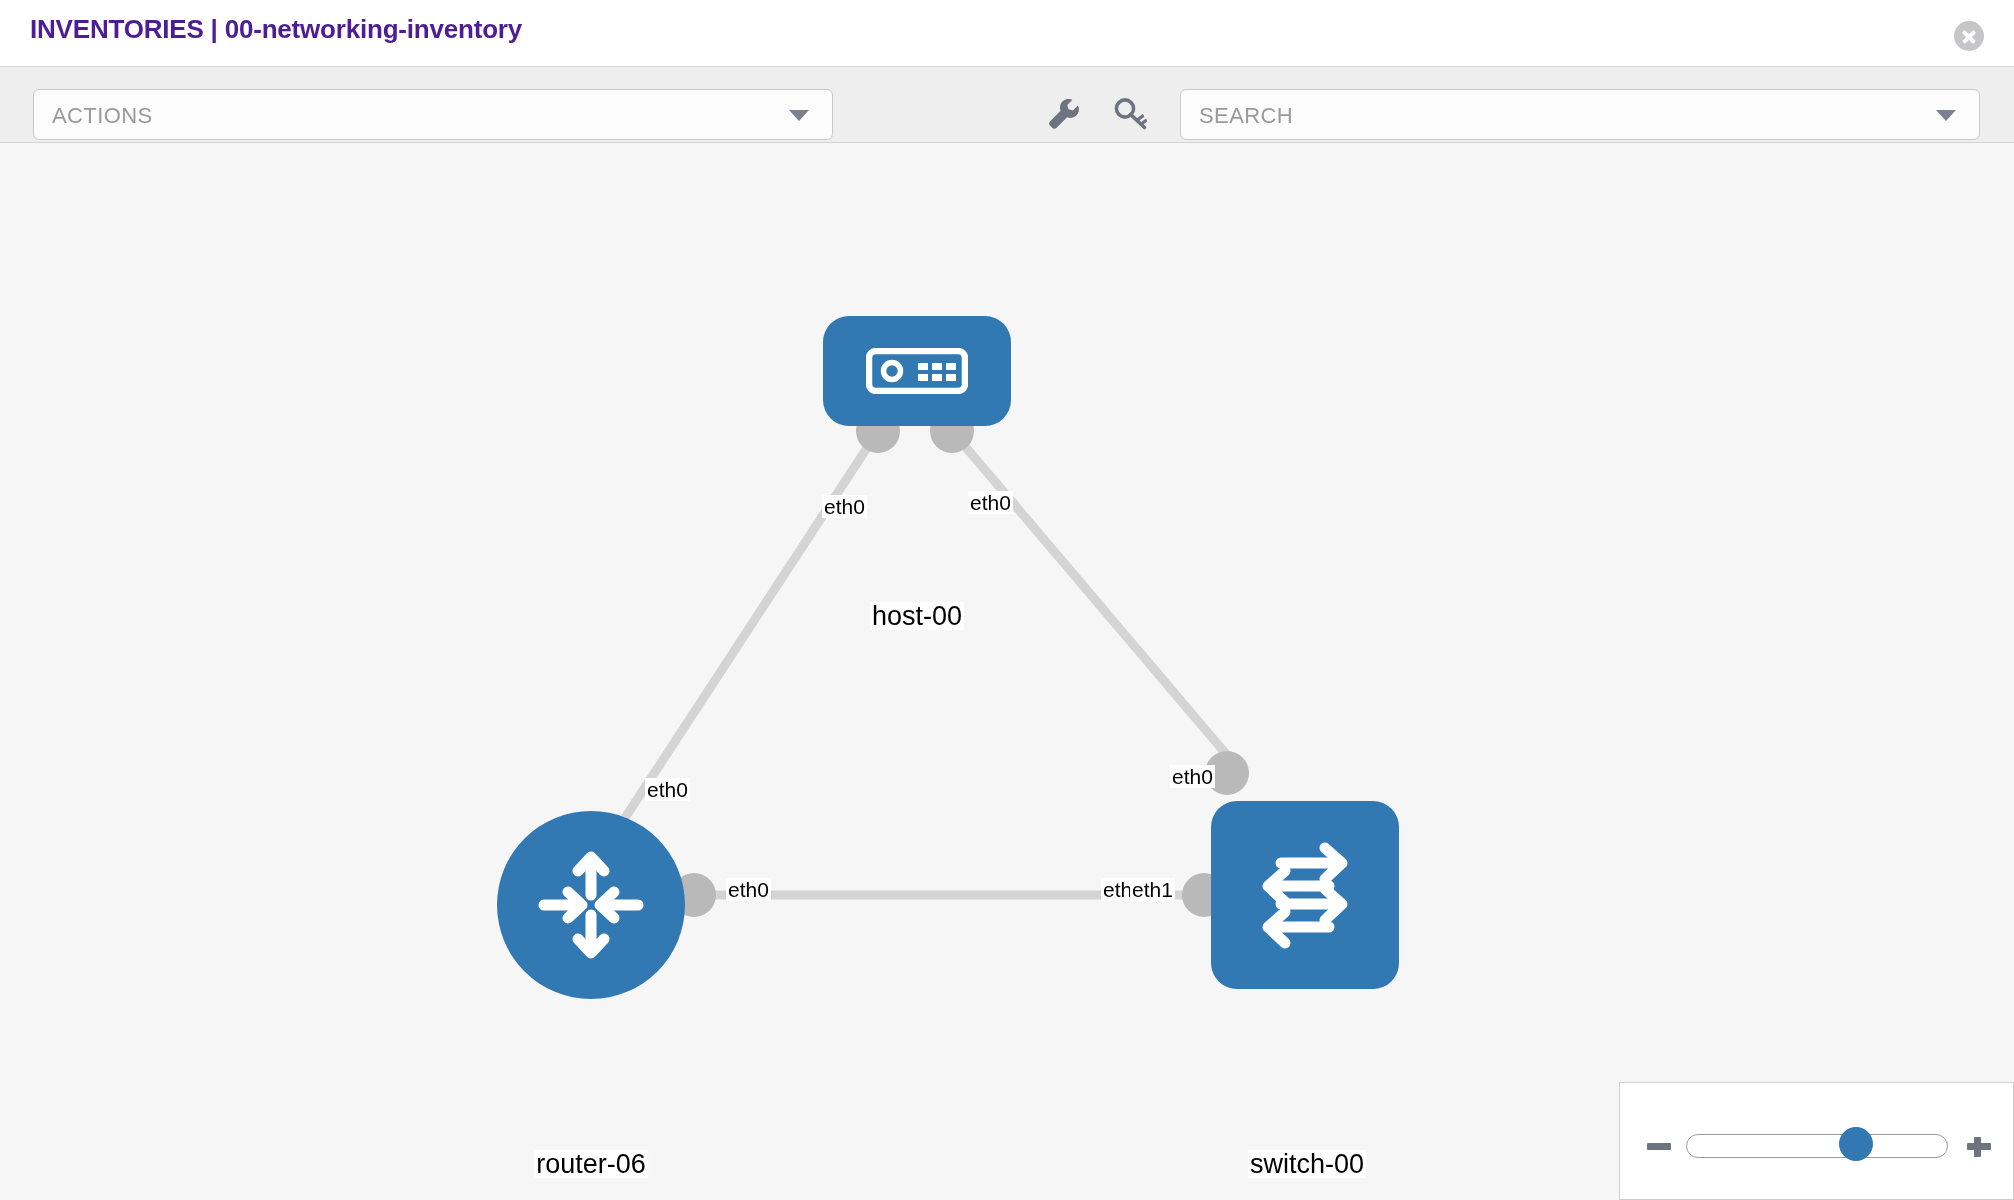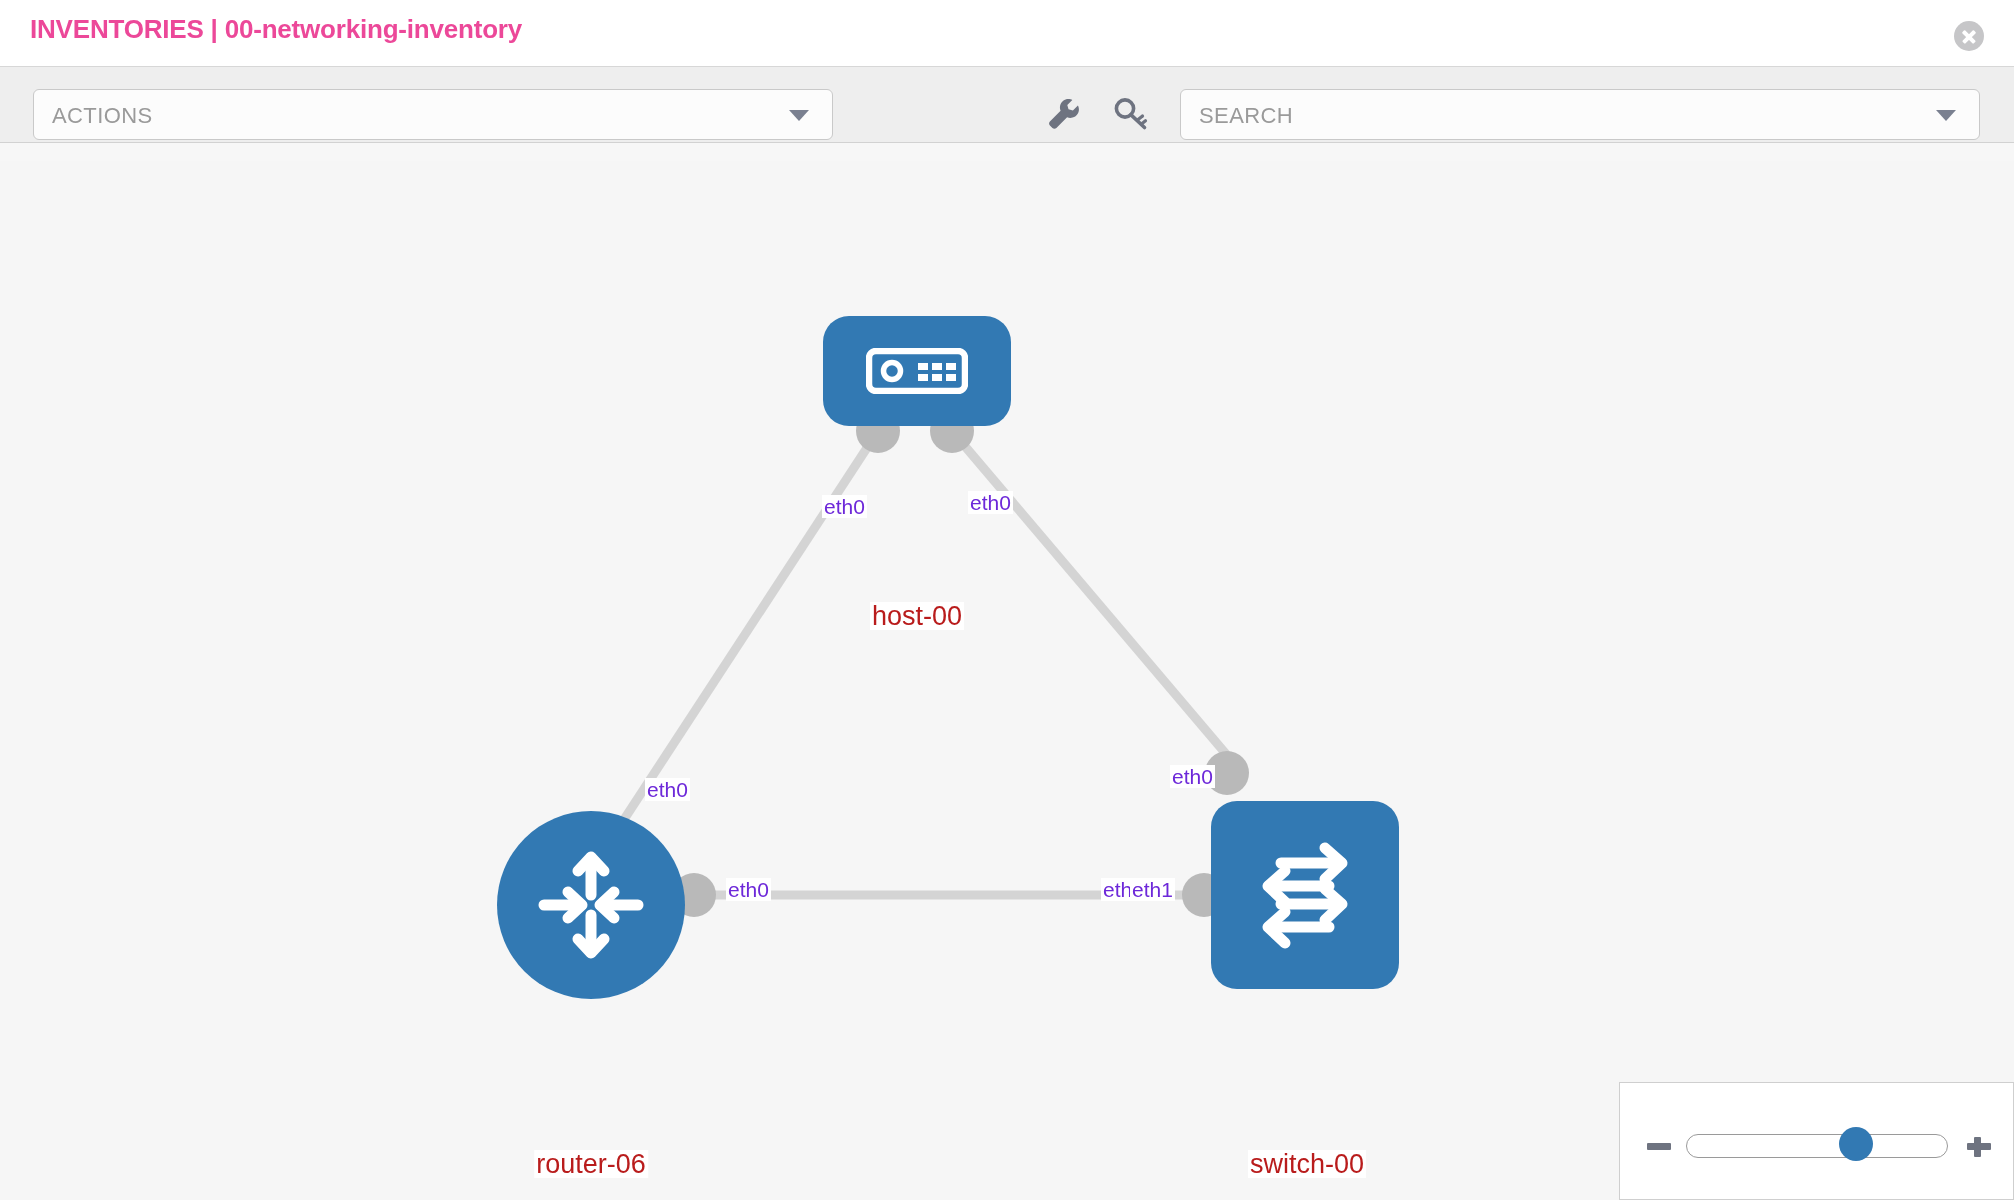--- a/index.html
+++ b/index.html
@@ -29,21 +29,21 @@
     background: #ffffff;
     border-bottom: 1px solid #d7d7d7;
     box-sizing: border-box;
   }
   .header-title {
     position: absolute;
     left: 30px;
     top: 14px;
     font-size: 26px;
     font-weight: bold;
-    color: #ec4899;
+    color: #4c1d95;
     letter-spacing: -0.2px;
     white-space: nowrap;
   }
   .close-btn {
     position: absolute;
     right: 30px;
     top: 21px;
     width: 30px;
     height: 30px;
     border-radius: 50%;
@@ -163,21 +163,21 @@
     background: #3279b3;
     display: flex;
     align-items: center;
     justify-content: center;
   }
   .node-label {
     position: absolute;
     left: 50%;
     transform: translateX(-50%);
     background: #ffffff;
-    color: #b91c1c;
+    color: #000000;
     font-size: 27px;
     white-space: nowrap;
     padding: 0 2px;
     line-height: 1.05;
   }
 
   
   #node-host { left: 823px; top: 155px; width: 188px; height: 110px; }
   #node-host .node-shape {
     left: 0; top: 0; width: 188px; height: 110px;
@@ -208,21 +208,21 @@
     height: 44px;
     border-radius: 50%;
     background: #b9b9b9;
     cursor: pointer;
   }
 
   
   .iface-label {
     position: absolute;
     background: #ffffff;
-    color: #6d28d9;
+    color: #000000;
     font-size: 21px;
     white-space: nowrap;
     padding: 0 2px;
     line-height: 1.1;
   }
 
   
   .zoom-panel {
     position: absolute;
     left: 1619px;

